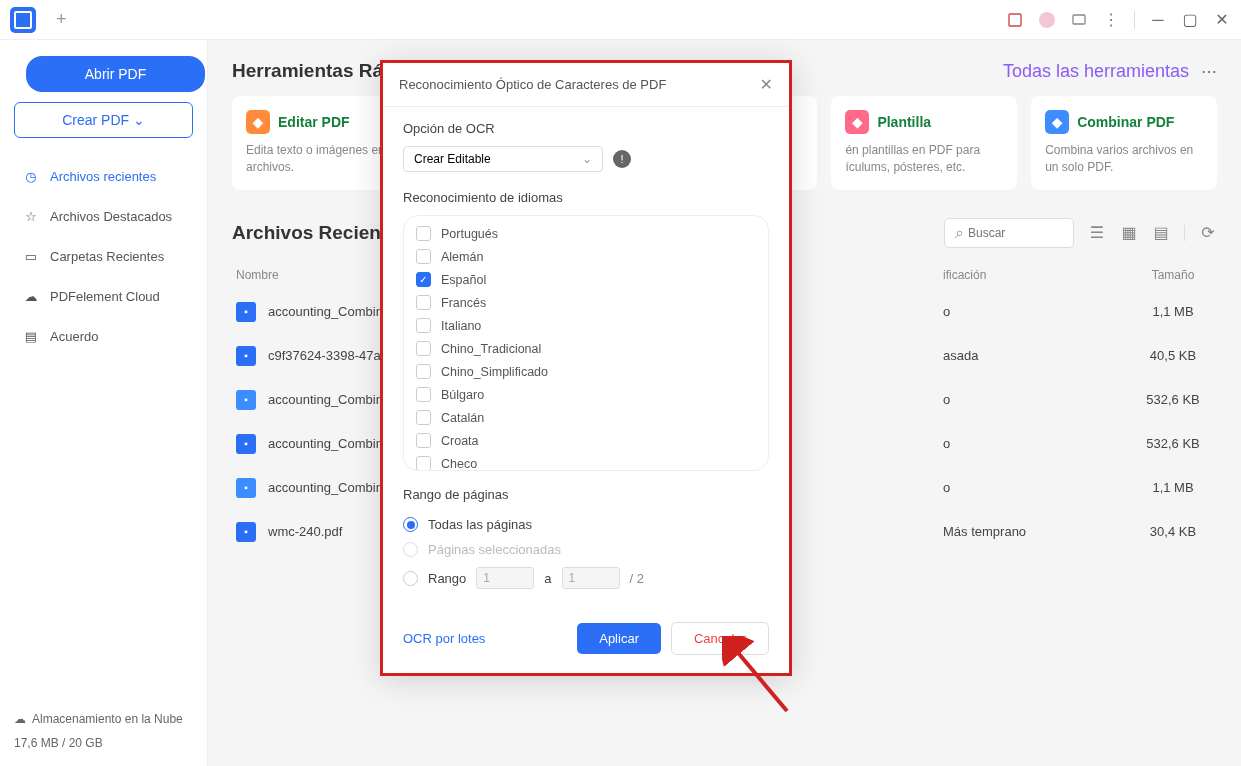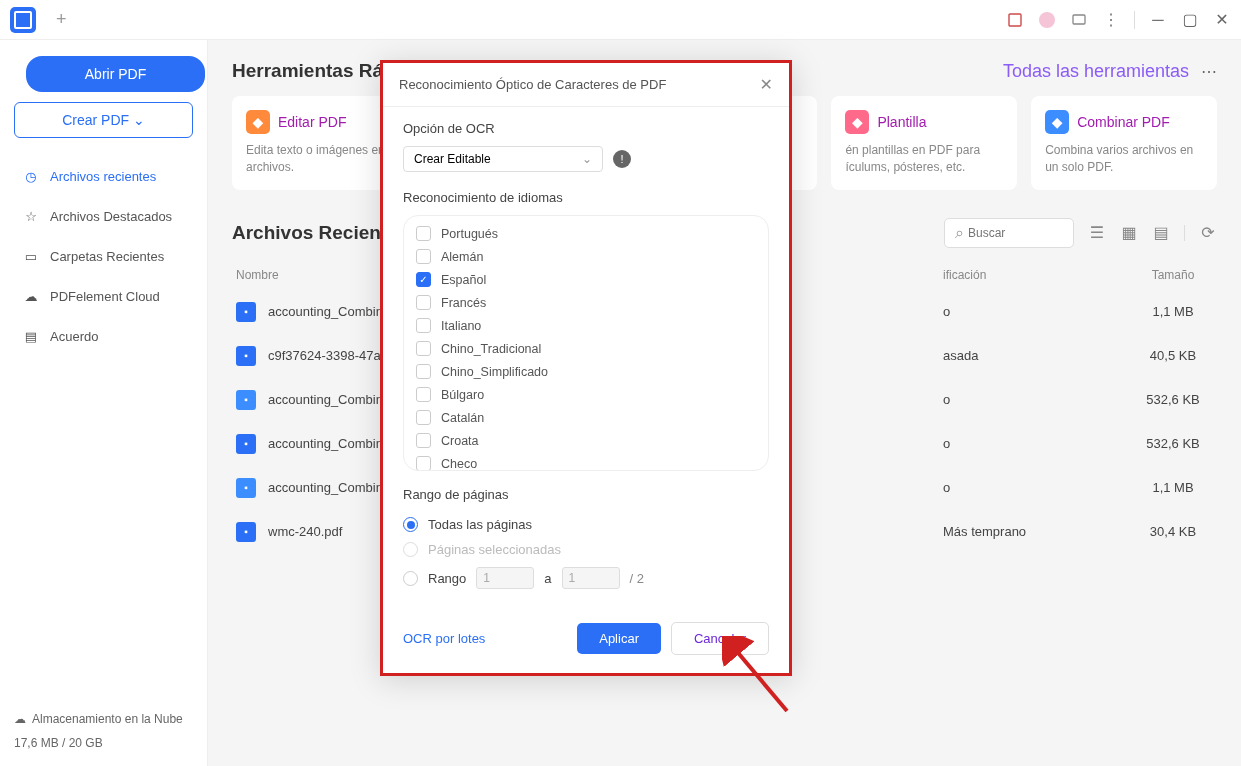--- a/index.html
+++ b/index.html
@@ -23,21 +23,21 @@
 .storage-label { display: flex; align-items: center; gap: 6px; margin-bottom: 10px; }
 .content { flex: 1; padding: 20px 24px; overflow: auto; }
 .section-head { display: flex; align-items: center; margin-bottom: 14px; }
 .section-title { font-size: 19px; font-weight: 600; color: #333; }
 .section-link { margin-left: auto; color: #8b5cf6; font-size: 18px; cursor: pointer; margin-right: 12px; }
 .dots { color: #666; cursor: pointer; font-size: 16px; }
 .tools-row { display: flex; gap: 14px; margin-bottom: 28px; }
 .tool-card { flex: 1; background: #fff; border-radius: 8px; padding: 14px; cursor: pointer; }
 .tool-head { display: flex; align-items: center; gap: 8px; margin-bottom: 8px; }
 .tool-icon { width: 24px; height: 24px; border-radius: 5px; display: flex; align-items: center; justify-content: center; font-size: 14px; color: #fff; }
-.tool-title { font-size: 14px; font-weight: 400; color: #a21caf; }
+.tool-title { font-size: 14px; font-weight: 700; color: #15803d; }
 .tool-desc { font-size: 12px; color: #888; line-height: 1.4; }
 .files-head { display: flex; align-items: center; margin: 8px 0 12px; }
 .files-title { font-size: 19px; font-weight: 600; color: #333; }
 .files-controls { margin-left: auto; display: flex; align-items: center; gap: 14px; }
 .search-box { display: flex; align-items: center; background: #fff; border: 1px solid #ddd; border-radius: 5px; padding: 5px 10px; width: 130px; }
 .search-box input { border: none; outline: none; font-size: 12px; width: 100%; }
 .view-icon { color: #888; cursor: pointer; width: 18px; height: 18px; display: flex; align-items: center; justify-content: center; }
 .file-table { width: 100%; }
 .file-header { display: flex; font-size: 12px; color: #888; padding: 8px 4px; }
 .col-name { flex: 1; }
@@ -63,21 +63,21 @@
 .radio { width: 15px; height: 15px; border: 1.5px solid #ccc; border-radius: 50%; display: flex; align-items: center; justify-content: center; }
 .radio.checked { border-color: #2a6ff5; }
 .radio.checked::after { content: ""; width: 8px; height: 8px; background: #2a6ff5; border-radius: 50%; }
 .radio-row { display: flex; align-items: center; gap: 10px; padding: 5px 0; font-size: 13px; color: #444; }
 .radio-row.disabled { color: #bbb; }
 .range-input { width: 58px; border: 1px solid #ddd; background: #f5f5f5; border-radius: 3px; padding: 3px 6px; font-size: 12px; color: #aaa; }
 .dialog-footer { display: flex; align-items: center; padding: 14px 20px 18px; }
 .ocr-link { color: #2a6ff5; font-size: 13px; cursor: pointer; }
 .dlg-btn { padding: 8px 22px; border-radius: 5px; font-size: 13px; cursor: pointer; margin-left: 10px; }
 .dlg-apply { background: #2a6ff5; color: #fff; border: none; margin-left: auto; }
-.dlg-cancel { background: #fff; color: #6d28d9; border: 1px solid #ddd; }
+.dlg-cancel { background: #fff; color: #ef4444; border: 1px solid #ddd; }
 .arrow-annotation { position: absolute; top: 636px; left: 722px; z-index: 101; pointer-events: none; }
 </style>
 </head>
 <body>
 
 <div class="titlebar">
   <div class="app-logo"></div>
   <div class="new-tab">+</div>
   <div class="titlebar-right">
     <div class="titlebar-icon">

